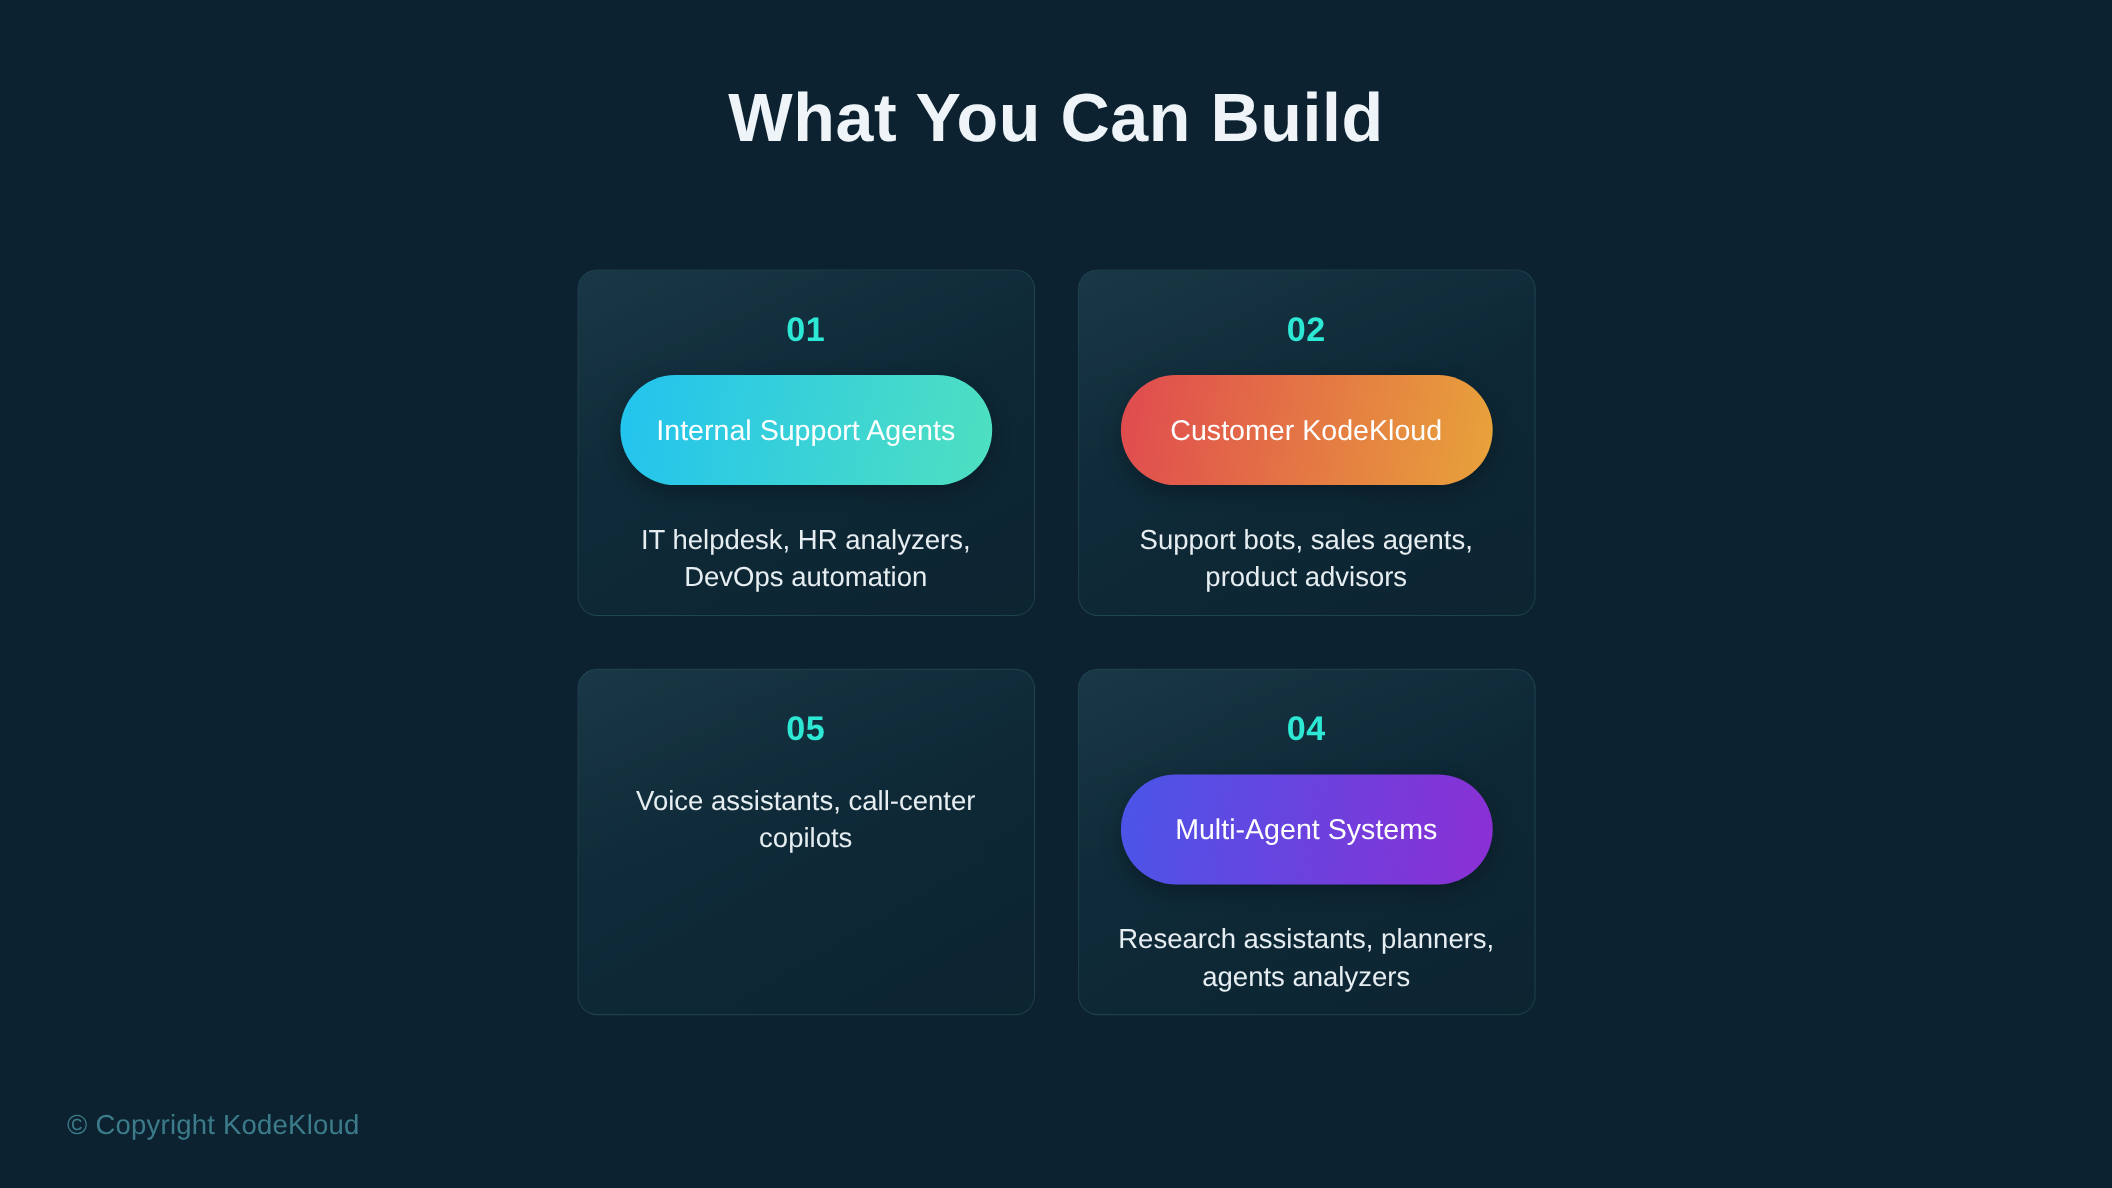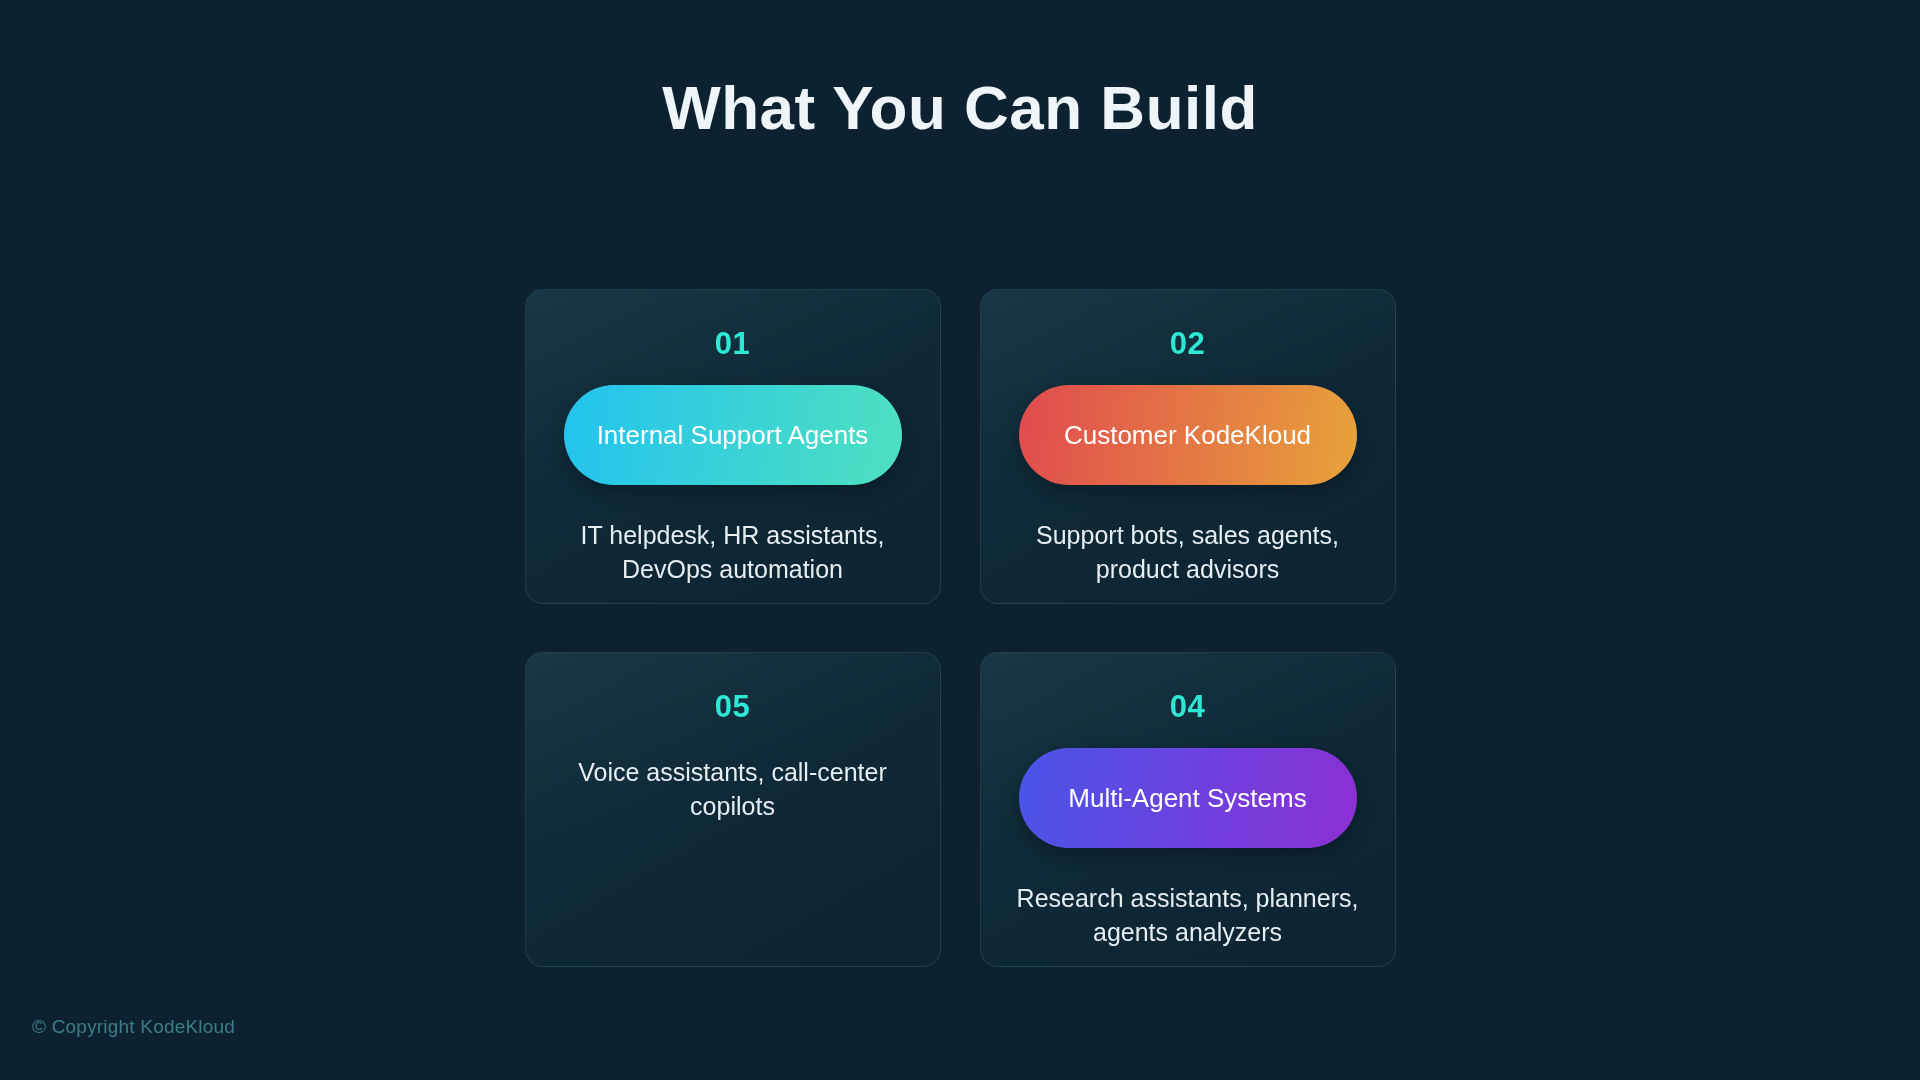--- a/index.html
+++ b/index.html
@@ -17,21 +17,20 @@
     -webkit-font-smoothing: antialiased;
   }
 
   .slide {
     position: relative;
     width: 1920px;
     height: 1080px;
     display: flex;
     flex-direction: column;
     align-items: center;
-    gap: 44px;
   }
 
   
   .slide-title {
     margin-top: 72px;
     font-size: 62px;
     font-weight: 700;
     letter-spacing: 0.5px;
     color: #eef4f7;
     text-align: center;
@@ -106,40 +105,40 @@
     font-size: 25px;
     line-height: 1.35;
     color: #e6eef2;
     position: relative;
     z-index: 2;
   }
 
   
   .footer-copyright {
     position: absolute;
-    left: 32px;
+    left: 61px;
     bottom: 42px;
-    font-size: 19px;
+    font-size: 25px;
     color: #3c7c8a;
     letter-spacing: 0.2px;
   }
 </style>
 </head>
 <body style="background: rgb(13, 34, 48);">
 
 <div class="slide">
 
   <h1 class="slide-title">What You Can Build</h1>
 
   <div class="card-grid">
 
     <div class="card">
       <div class="card-number" style="color: rgb(45, 232, 213);">01</div>
       <div class="card-pill" id="pill-0" style="background: linear-gradient(100deg, rgb(34, 195, 239) 0%, rgb(79, 224, 192) 100%);">Internal Support Agents</div>
-      <div class="card-desc">IT helpdesk, HR assistants, DevOps automation</div>
+      <div class="card-desc">IT helpdesk, HR analyzers, DevOps automation</div>
     </div>
 
     <div class="card">
       <div class="card-number" style="color: rgb(45, 232, 213);">02</div>
       <div class="card-pill" id="pill-1" style="background: linear-gradient(100deg, rgb(224, 74, 79) 0%, rgb(232, 163, 58) 100%);">Customer KodeKloud</div>
       <div class="card-desc">Support bots, sales agents, product advisors</div>
     </div>
 
     <div class="card">
       <div class="card-number" style="color: rgb(45, 232, 213);">05</div>

